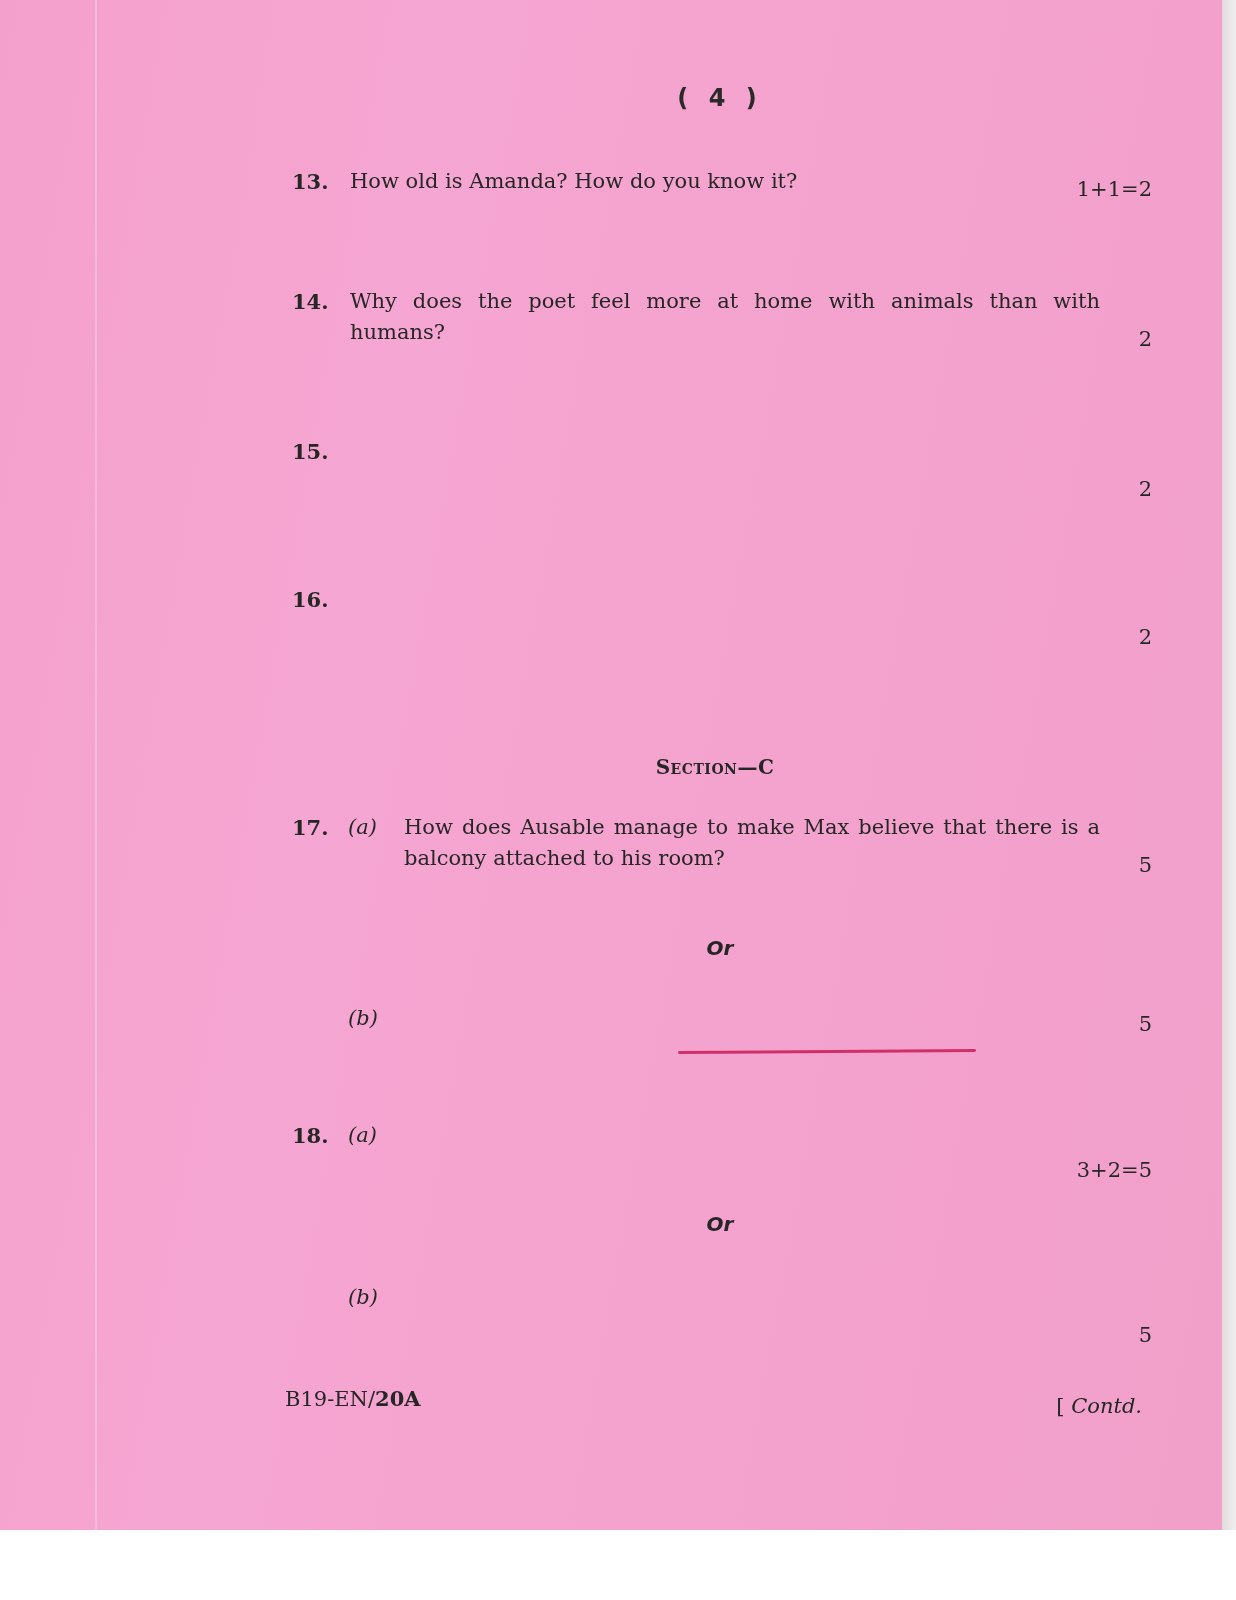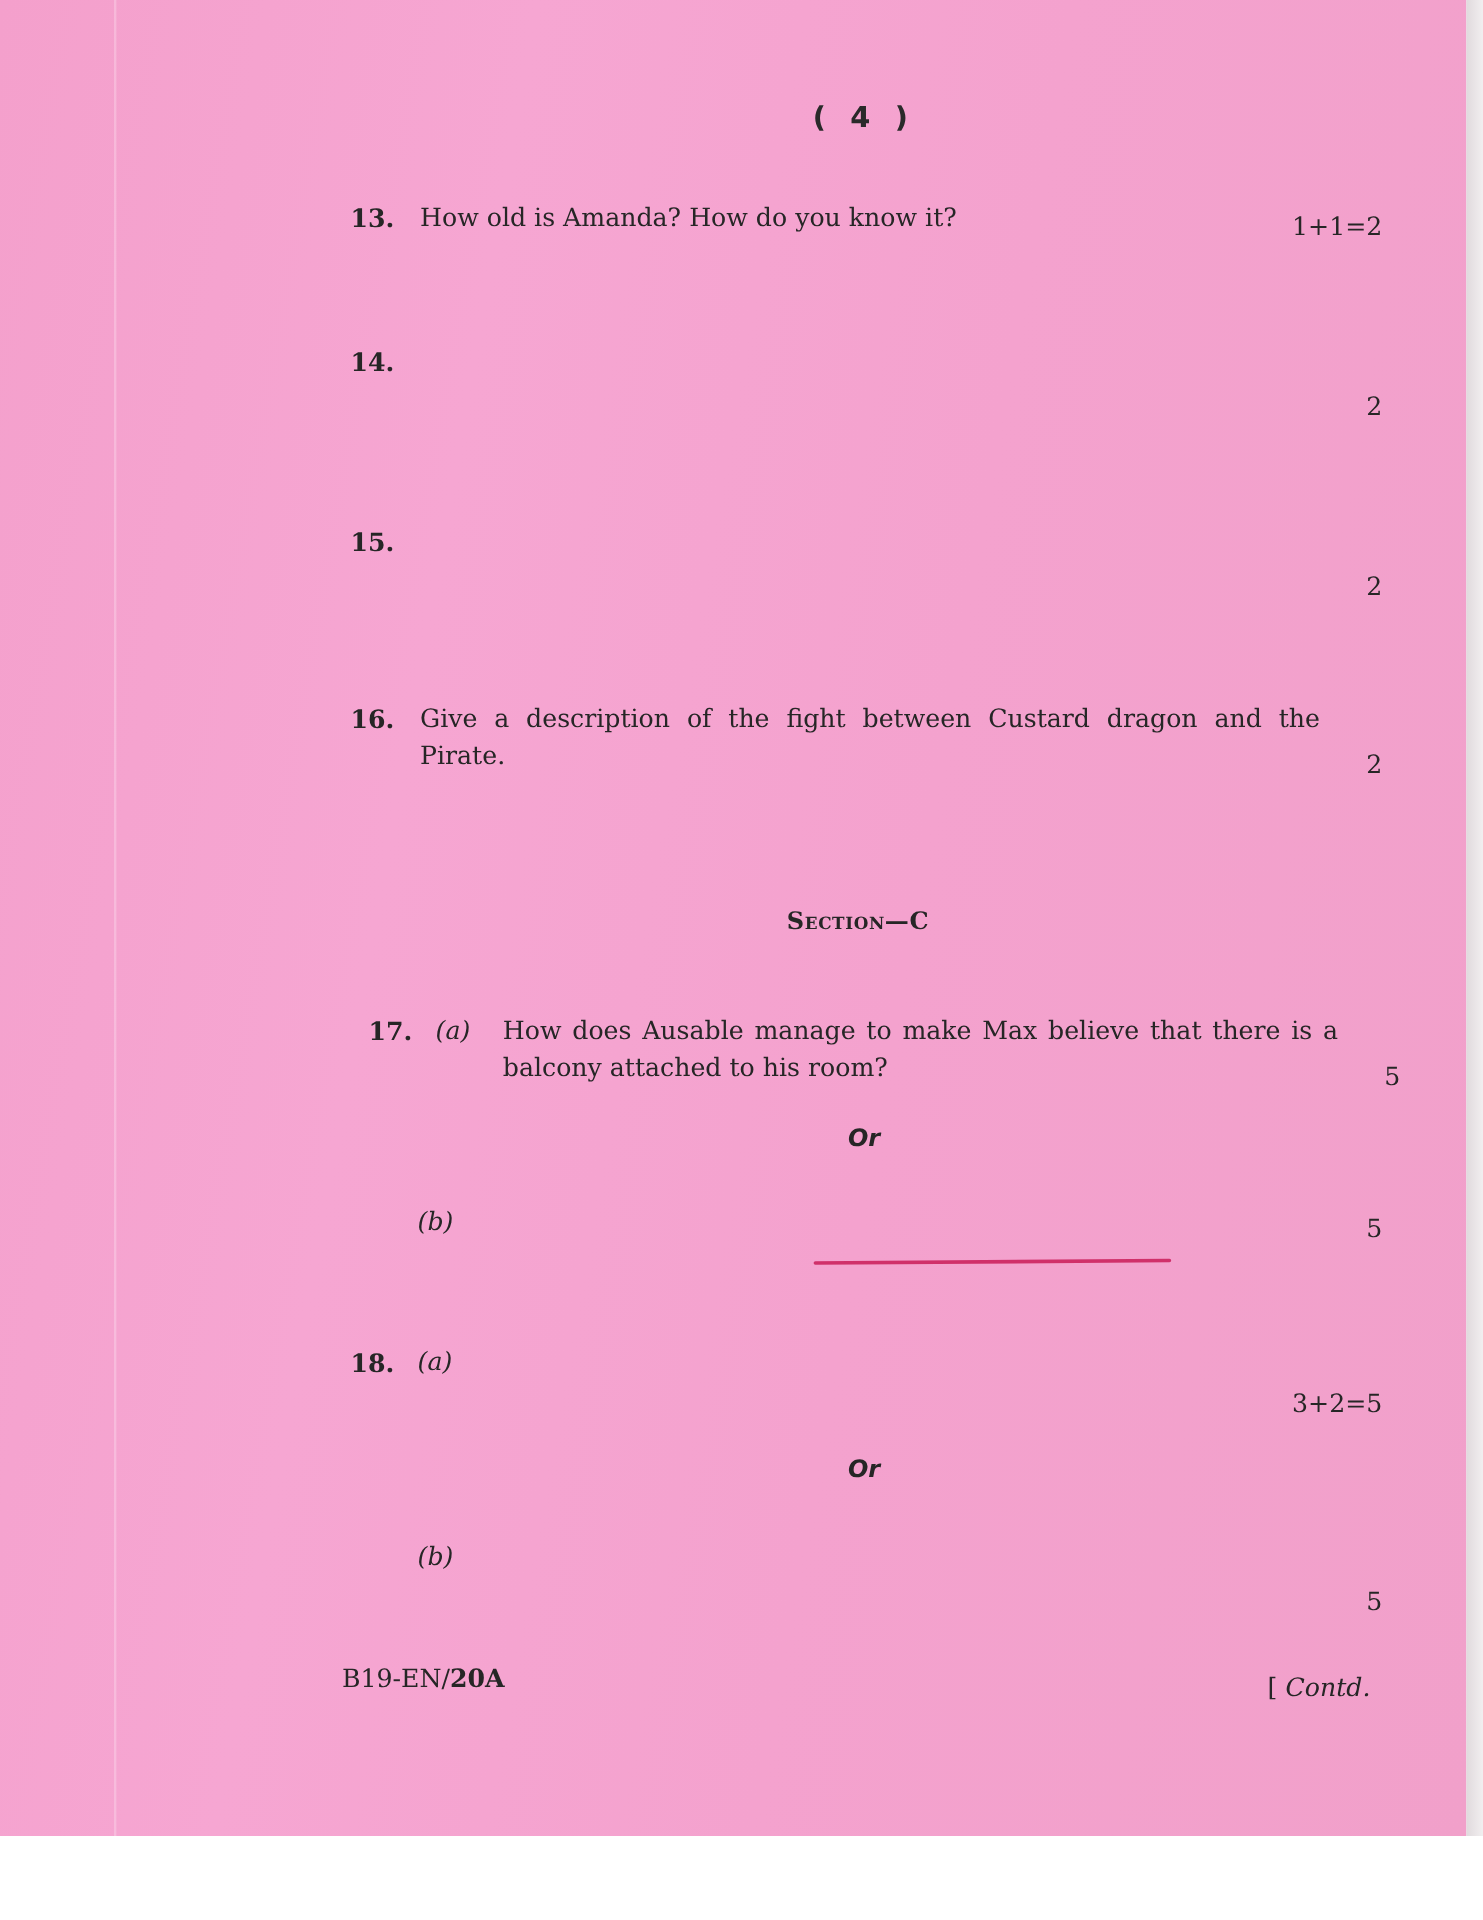--- a/index.html
+++ b/index.html
@@ -64,37 +64,37 @@
 <div class="page-num">( 4 )</div>
 
 <div class="q" style="top:166px;height:40px;">
   <span class="qnum">13.</span>
   <span class="qtext">How old is Amanda? How do you know it?</span>
   <span class="marks" style="top:8px;">1+1=2</span>
 </div>
 
 <div class="q" style="top:286px;height:70px;">
   <span class="qnum">14.</span>
+  <span class="qtext">Why does the poet feel more at home with animals than with humans?</span>
   <span class="marks" style="top:38px;">2</span>
 </div>
 
 <div class="q" style="top:436px;height:70px;">
   <span class="qnum">15.</span>
   <span class="marks" style="top:38px;">2</span>
 </div>
 
 <div class="q" style="top:584px;height:70px;">
   <span class="qnum">16.</span>
-  <span class="qtext">Give a description of the fight between Custard dragon and the Pirate.</span>
   <span class="marks" style="top:38px;">2</span>
 </div>
 
 <div class="section">Section—C</div>
 
-<div class="q" style="top:844px;height:70px;margin-left:15px;">
+<div class="q" style="top:812px;height:70px;">
   <span class="qnum">17.</span>
   <span class="sub">(a)</span>
   <span class="subtext">How does Ausable manage to make Max believe that there is a balcony attached to his room?</span>
   <span class="marks" style="top:38px;">5</span>
 </div>
 <div class="or" style="top:936px;">Or</div>
 
 <div class="q" style="top:1003px;height:40px;">
   <span class="sub">(b)</span>
   <span class="marks" style="top:6px;">5</span>

